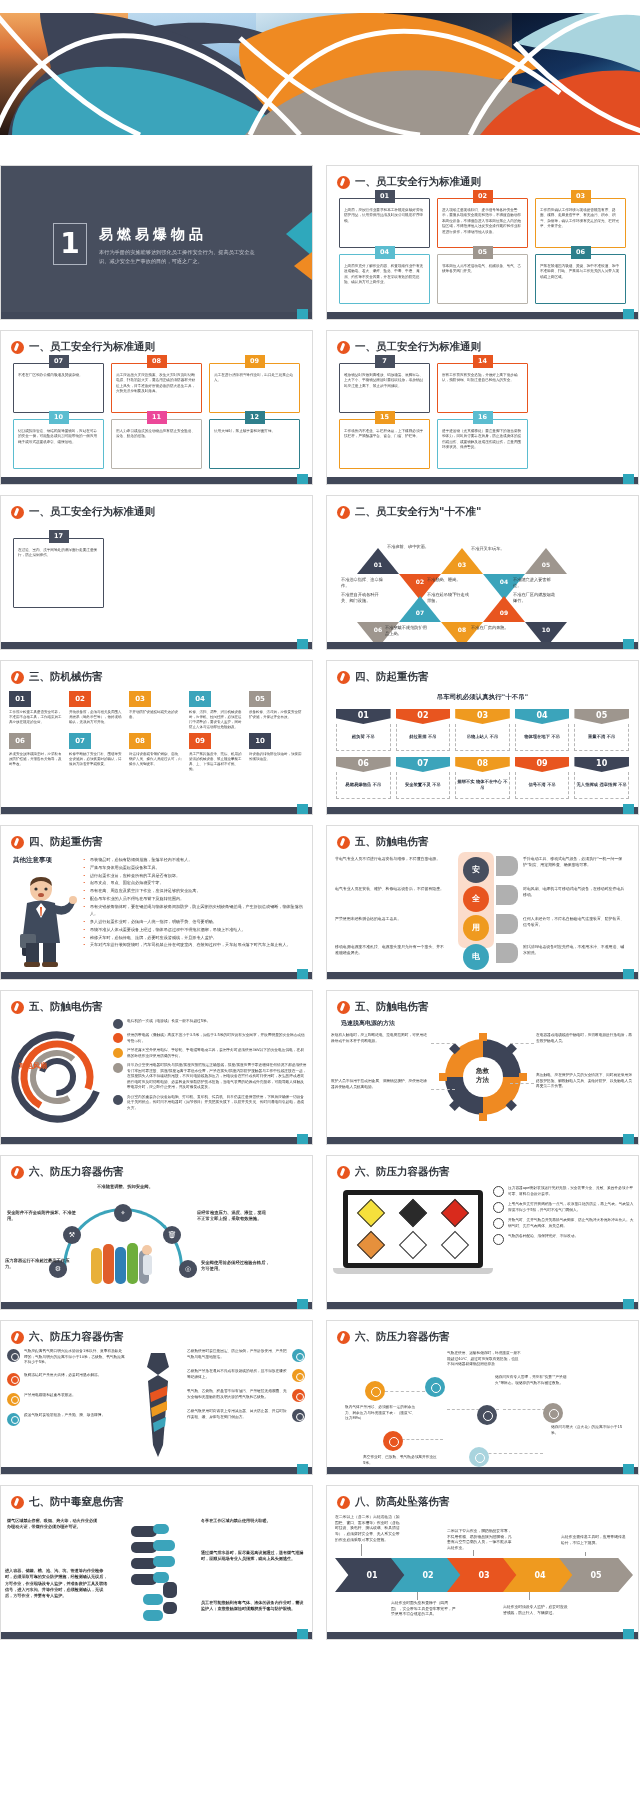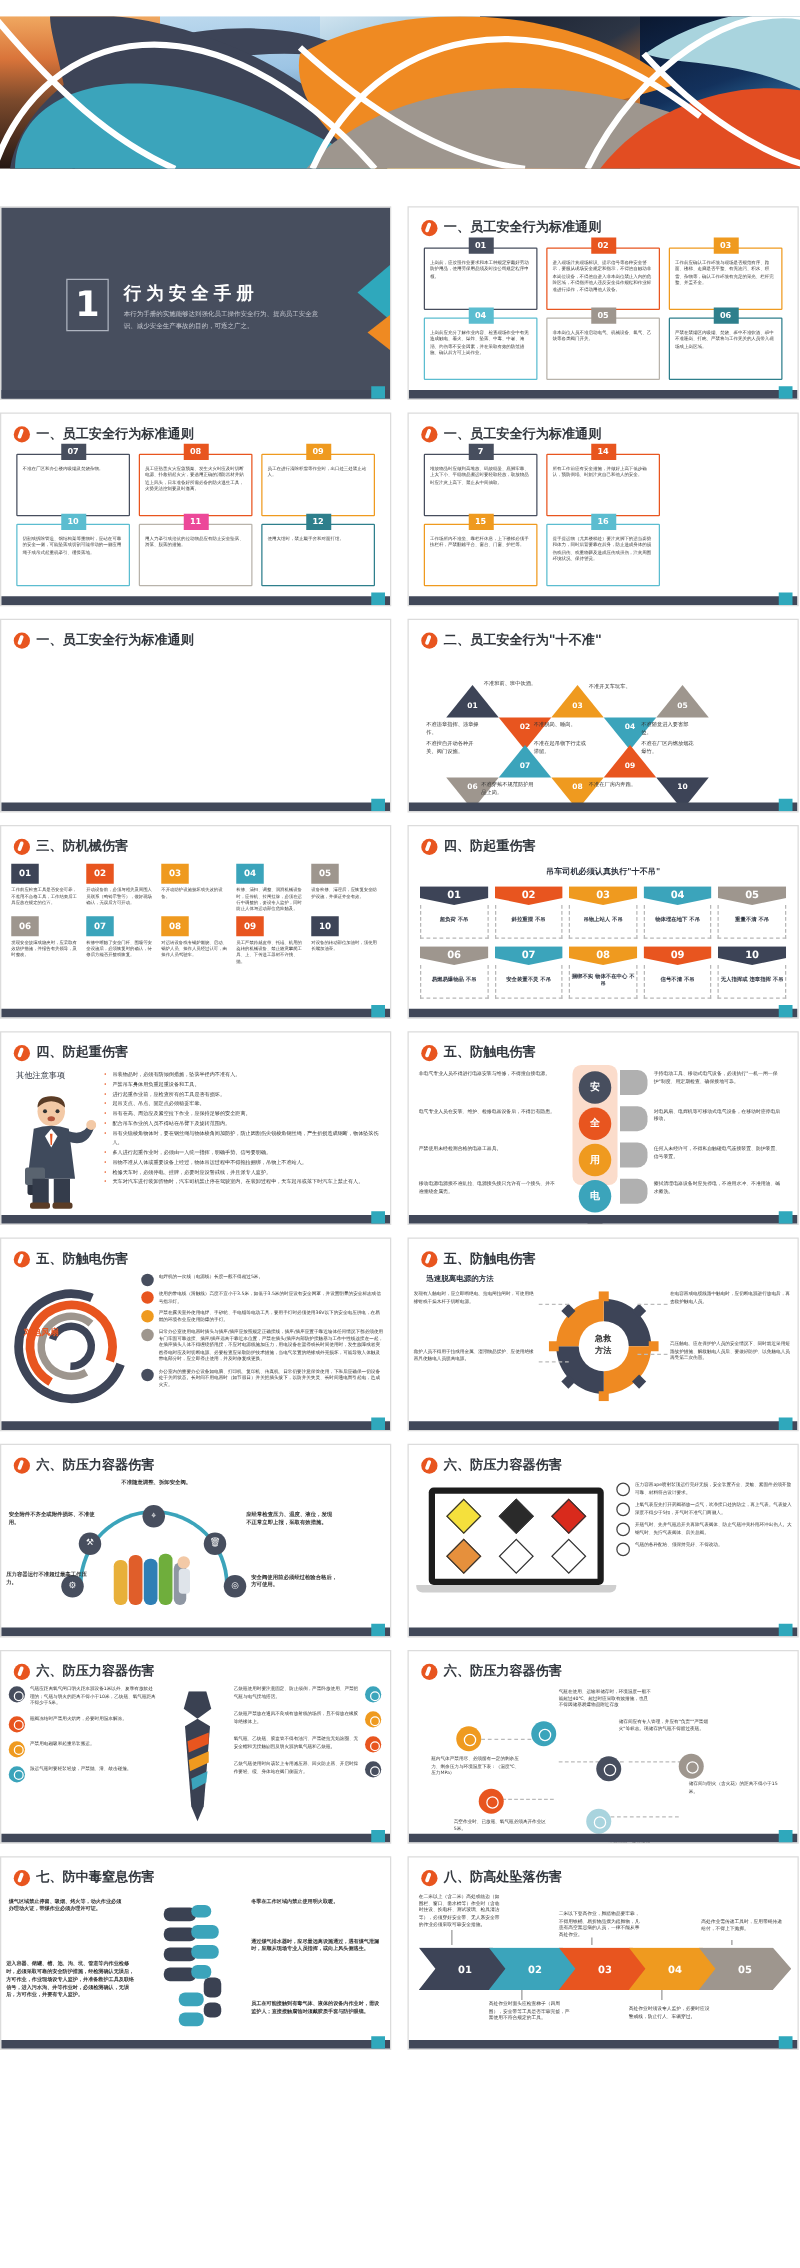--- a/index.html
+++ b/index.html
@@ -101,21 +101,21 @@
       font-family:"DejaVu Sans",sans-serif; }
   .hang { display:grid; grid-template-columns:repeat(5,1fr); gap:6px 5px; padding:7px 9px 0 9px; }
   .hangcard { position:relative; }
   .hangcard .top { height:15px; color:#fff; font-size:8px; font-weight:bold; text-align:center; line-height:14px;
       clip-path:polygon(0 0,100% 0,100% 62%,50% 100%,0 62%); font-family:"DejaVu Sans",sans-serif; }
   .hangcard .bot { border:1px dashed #b7b7b7; border-top:none; height:27px; font-size:4.3px; color:#2e3440;
       display:flex; align-items:center; justify-content:center; text-align:center; padding:1px; line-height:1.35;
       font-weight:bold; font-family:"DejaVu Sans",sans-serif; }
 
   
-  .bl-head { position:absolute; left:12px; top:4px; font-size:6.5px; font-weight:normal; color:#2e3440;
+  .bl-head { position:absolute; left:12px; top:4px; font-size:6.5px; font-weight:bold; color:#2e3440;
       font-family:"DejaVu Sans",sans-serif; }
   .bullets { position:absolute; left:82px; right:6px; top:4px; }
   .bullets li { list-style:none; font-size:4.1px; line-height:1.9; color:#333; position:relative; padding-left:7px;
       font-family:"DejaVu Sans",sans-serif; }
   .bullets li::before { content:"•"; position:absolute; left:0; color:#e8551f; }
   .mascot { position:absolute; left:10px; top:22px; width:66px; height:96px; }
 
   
   .tl-col { position:absolute; left:131px; top:0; width:36px; height:96px; background:#fbdccb; border-radius:7px; }
   .tl-dot { position:absolute; left:5px; width:26px; height:26px; border-radius:50%; color:#fff; font-size:8px;
@@ -254,21 +254,21 @@
 
 <div class="grid">
 
   <div class="row">
 
     <div class="slide">
       <div class="cover">
         <div class="tri-teal"></div>
         <div class="tri-or"></div>
         <div class="num-box">1</div>
-        <div class="c-title">行为安全手册</div>
+        <div class="c-title">易燃易爆物品</div>
         <div class="c-sub">本行为手册的实施能够达到强化员工操作安全行为、提高员工安全意识、减少安全生产事故的目的，可逐之广之。</div>
       </div>
       <div class="slide-footer">
           <div class="sq"></div>
         </div>
     </div>
 
     <div class="slide">
       <div class="s-title">
         <span class="badge-ic"></span>
@@ -381,20 +381,24 @@
   </div>
 
   <div class="row">
     <div class="slide">
       <div class="s-title">
         <span class="badge-ic"></span>
         <span class="txt">一、员工安全行为标准通则</span>
       </div>
       <div class="s-body">
         <div class="cards" style="padding-top:16px">
+          <div class="card" style="border-color:#474e5e;height:70px">
+              <span class="tag" style="background:#474e5e">17</span>
+              <span class="ctxt">在过道、室内、洗手间等处的潮湿面行走要注意慢行，防止滑倒摔伤。</span>
+            </div>
         </div>
       </div>
       <div class="slide-footer">
           <div class="sq"></div>
         </div>
     </div>
 
     <div class="slide">
       <div class="s-title">
         <span class="badge-ic"></span>

